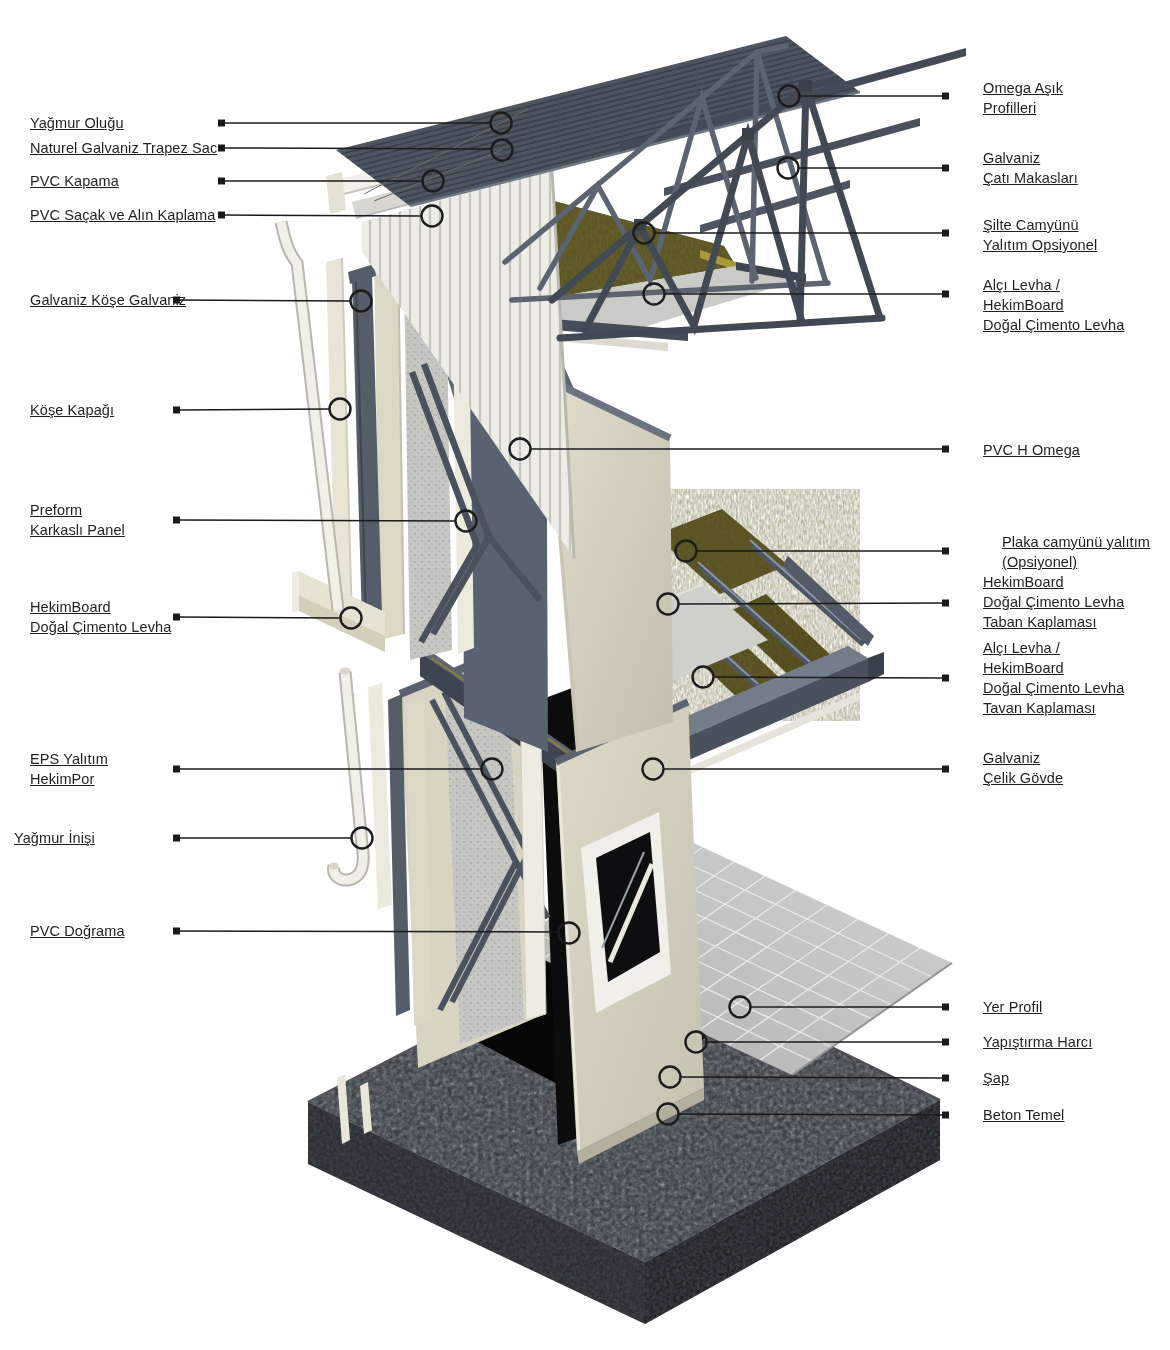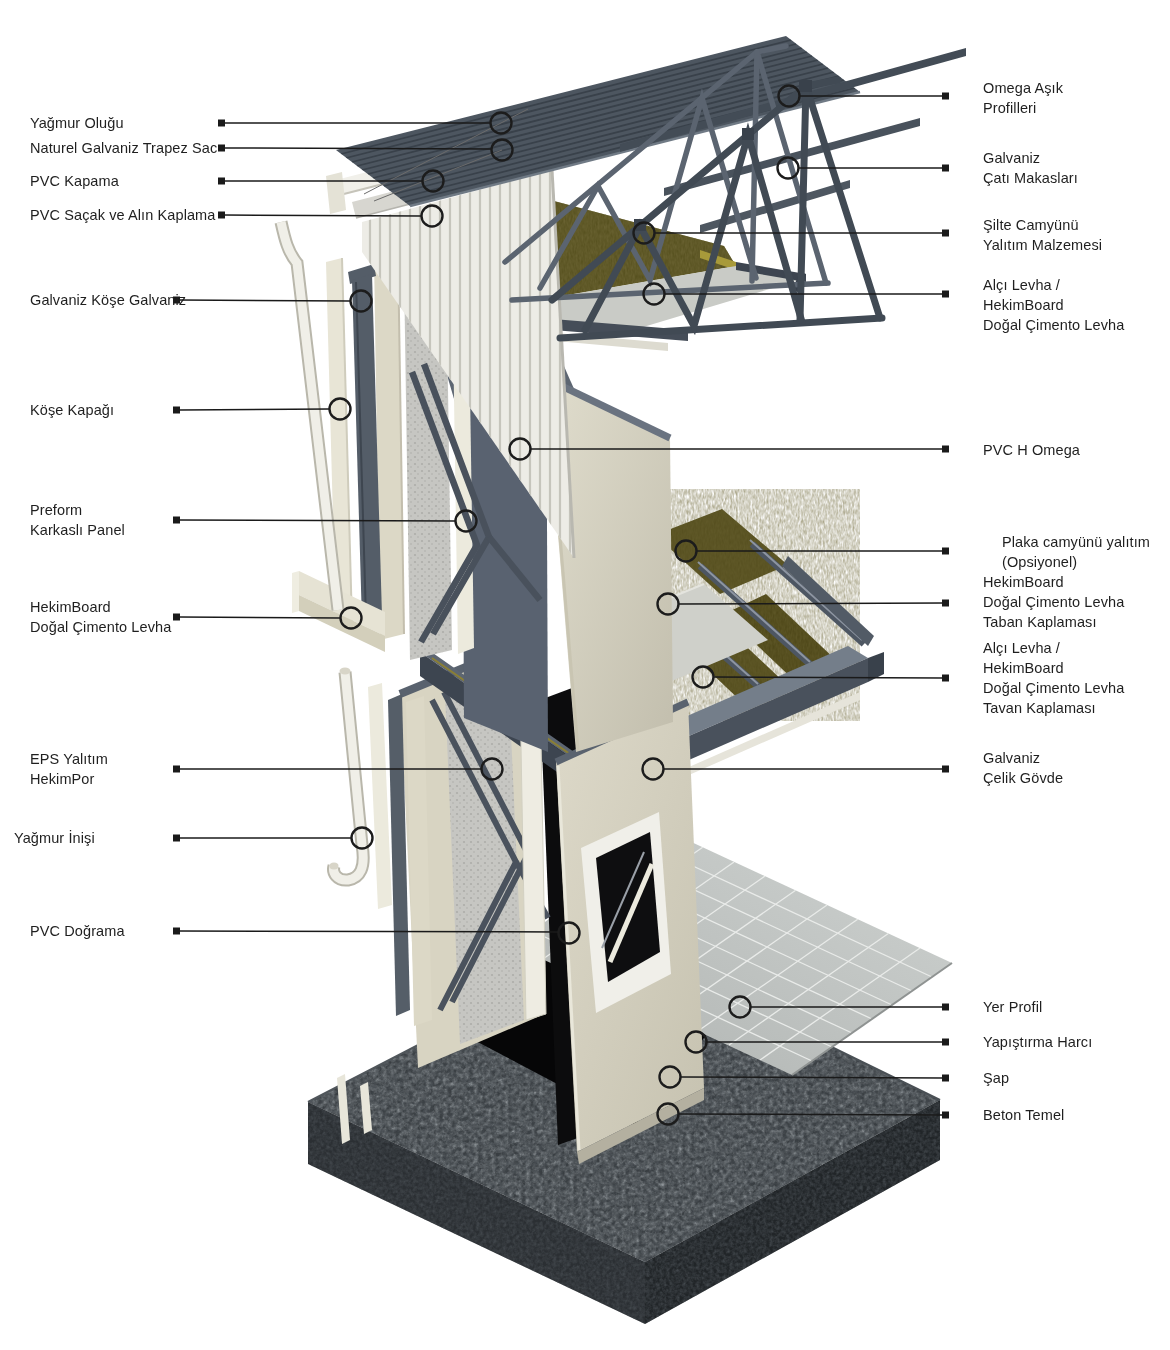--- a/index.html
+++ b/index.html
@@ -1,20 +1,20 @@
 <!DOCTYPE html>
 <html><head>
 <meta charset="utf-8">
 <style>
   html,body{margin:0;padding:0;background:#ffffff;}
   #stage{position:relative;width:1170px;height:1350px;background:#ffffff;overflow:hidden;
          font-family:"Liberation Sans",sans-serif;}
   #art{position:absolute;left:0;top:0;width:1170px;height:1350px;}
   .lbl{position:absolute;font-size:14.5px;line-height:20px;color:#1f1f1f;
-       white-space:pre-line;letter-spacing:0.1px;}
+       white-space:pre-line;letter-spacing:0.1px;text-decoration:underline;}
   .lbl.right{max-width:200px;}
 </style>
 </head>
 <body>
 
 <div id="stage">
 
 <svg id="art" viewBox="0 0 1170 1350" xmlns="http://www.w3.org/2000/svg">
   <defs>
     <pattern id="epsdots" width="7" height="7" patternUnits="userSpaceOnUse">
@@ -412,21 +412,21 @@
   <div class="lbl" style="left:30px;top:749px">EPS Yalıtım
 HekimPor</div>
   <div class="lbl" style="left:14px;top:828px">Yağmur İnişi</div>
   <div class="lbl" style="left:30px;top:921px">PVC Doğrama</div>
 
   <div class="lbl right" style="left:983px;top:78px">Omega Aşık
 Profilleri</div>
   <div class="lbl right" style="left:983px;top:148px">Galvaniz
 Çatı Makasları</div>
   <div class="lbl right" style="left:983px;top:215px">Şilte Camyünü
-Yalıtım Malzemesi</div>
+Yalıtım Opsiyonel</div>
   <div class="lbl right" style="left:983px;top:275px">Alçı Levha /
 HekimBoard
 Doğal Çimento Levha</div>
   <div class="lbl right" style="left:983px;top:440px">PVC H Omega</div>
   <div class="lbl right" style="left:1002px;top:532px">Plaka camyünü yalıtım
 (Opsiyonel)</div>
   <div class="lbl right" style="left:983px;top:572px">HekimBoard
 Doğal Çimento Levha
 Taban Kaplaması</div>
   <div class="lbl right" style="left:983px;top:638px">Alçı Levha /

